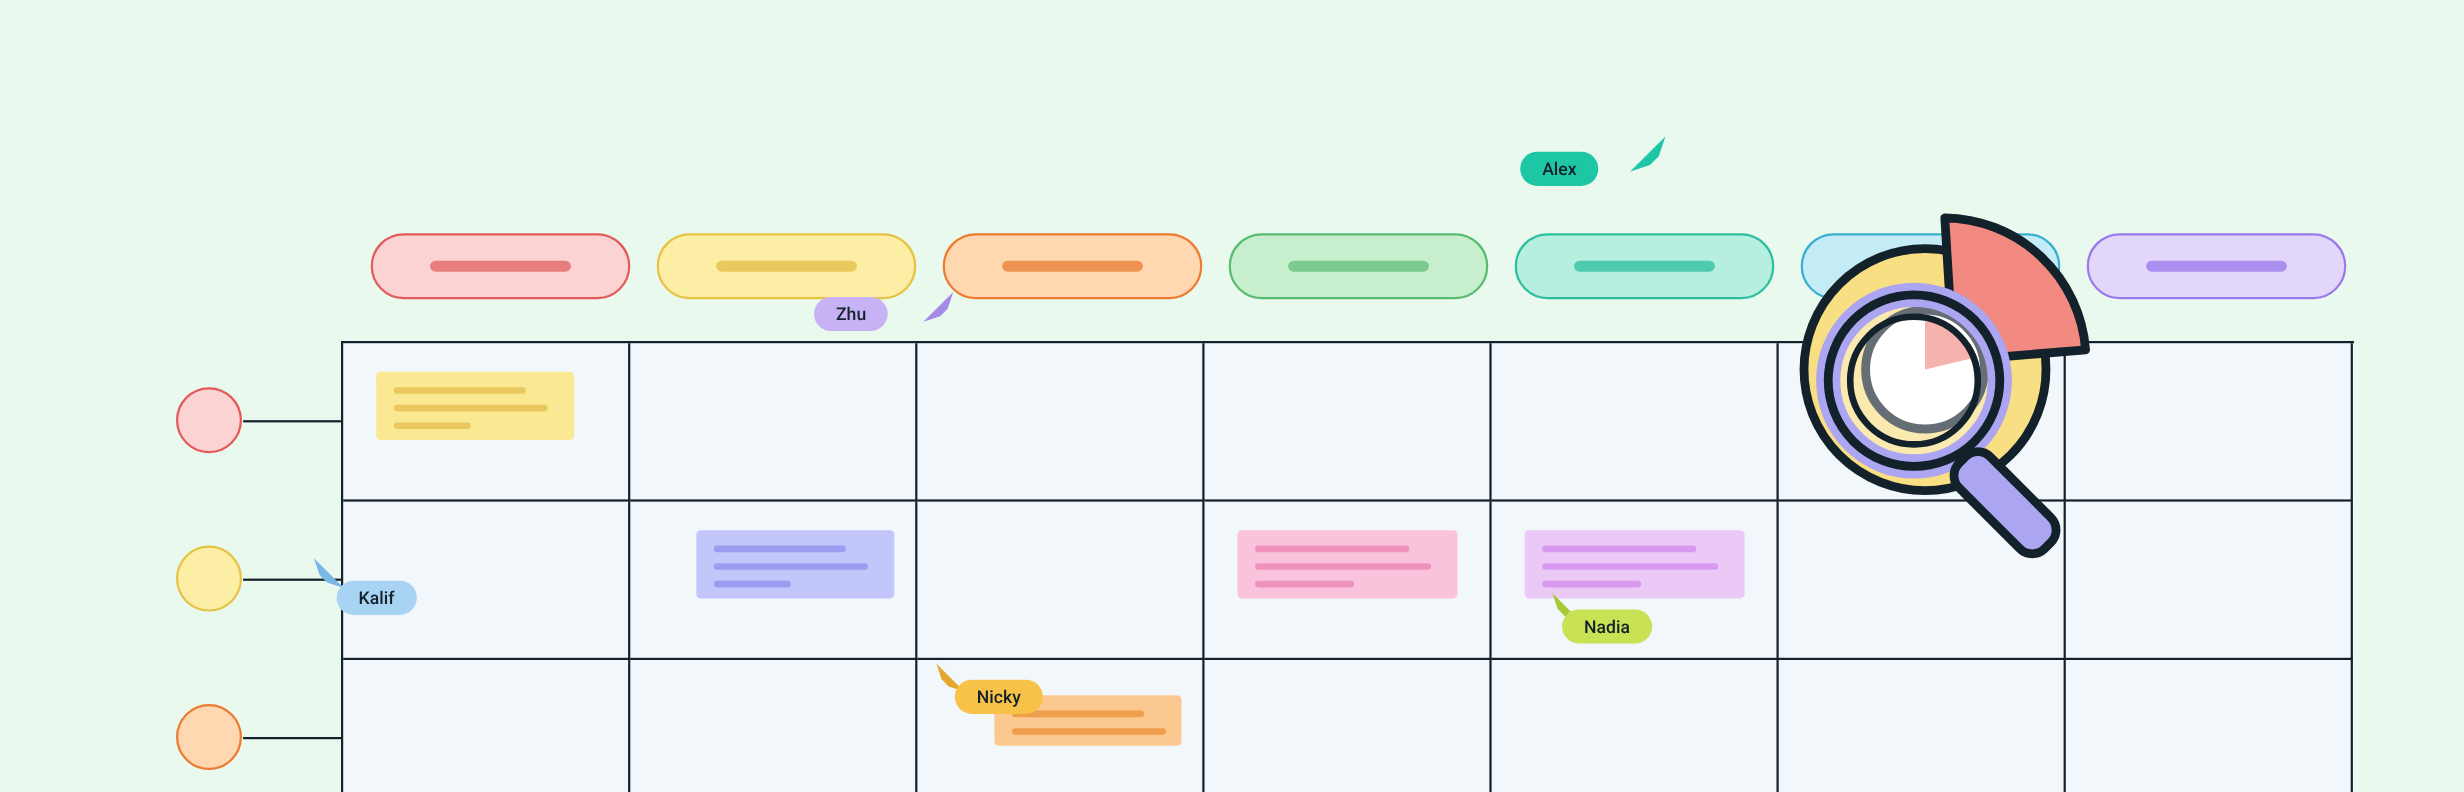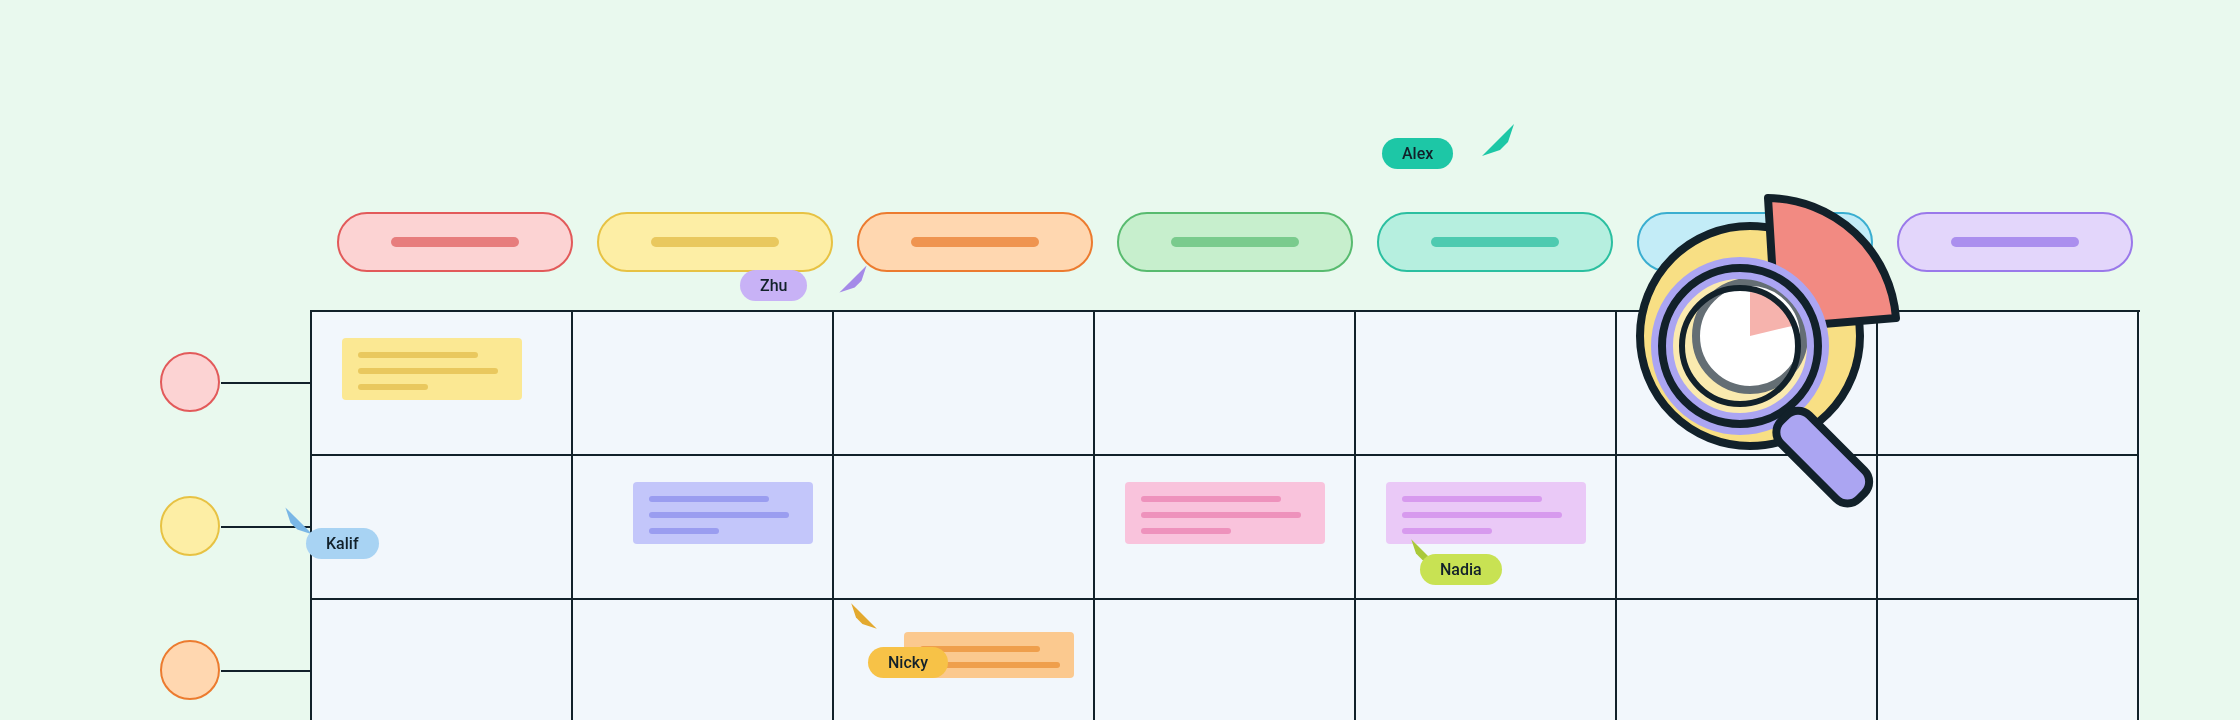--- a/index.html
+++ b/index.html
@@ -218,21 +218,21 @@
     <svg width="32" height="32" viewBox="0 0 40 40" style="position:absolute; left:-4px; top:-4px; transform:scaleX(-1);">
       <path d="M4 36 L36 4 L30 22 L22 30 Z" fill="#aac93a"></path>
     </svg>
     <div class="cursor-label" style="left:8px; top:14px; background:#c8e253;">Nadia</div>
   </div>
 
   <div class="cursor-group" style="left:852px; top:604px;">
     <svg width="32" height="32" viewBox="0 0 40 40" style="position:absolute; left:-4px; top:-4px; transform:scaleX(-1);">
       <path d="M4 36 L36 4 L30 22 L22 30 Z" fill="#e3a92f"></path>
     </svg>
-    <div class="cursor-label" style="left:16px; top:14px; background:#f7c247;margin-top:29px;">Nicky</div>
+    <div class="cursor-label" style="left:16px; top:14px; background:#f7c247;">Nicky</div>
   </div>
 
   <div class="analytics" style="left:1600px; top:186px;">
     <svg width="340" height="340" viewBox="0 0 340 340">
 
       <circle cx="150" cy="150" r="110" fill="#f8df84" stroke="#12212a" stroke-width="8"></circle>
 
       <path d="M160 20 A130 130 0 0 1 288 140 L168 150 Z" fill="#f28a82" stroke="#12212a" stroke-width="8" stroke-linejoin="round" transform="translate(8,-8)"></path>
 
       <circle cx="150" cy="150" r="54" fill="#ffffff" stroke="#12212a" stroke-width="8"></circle>

